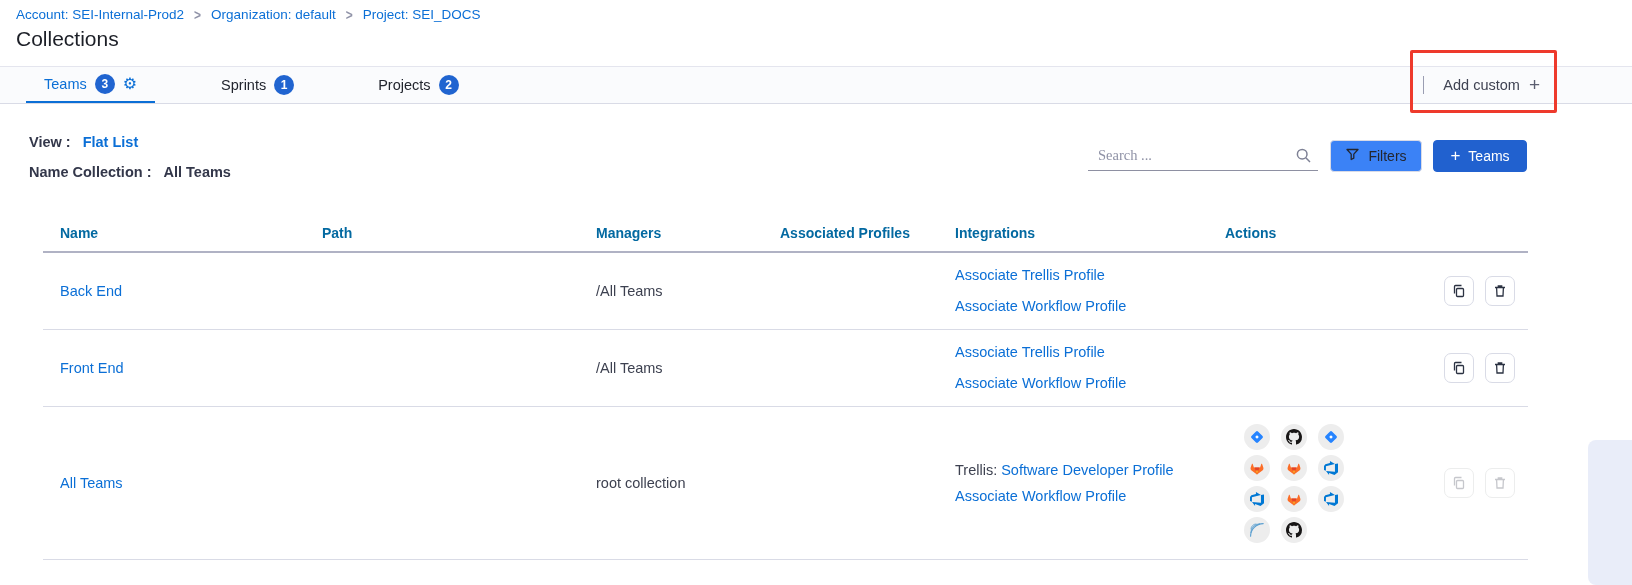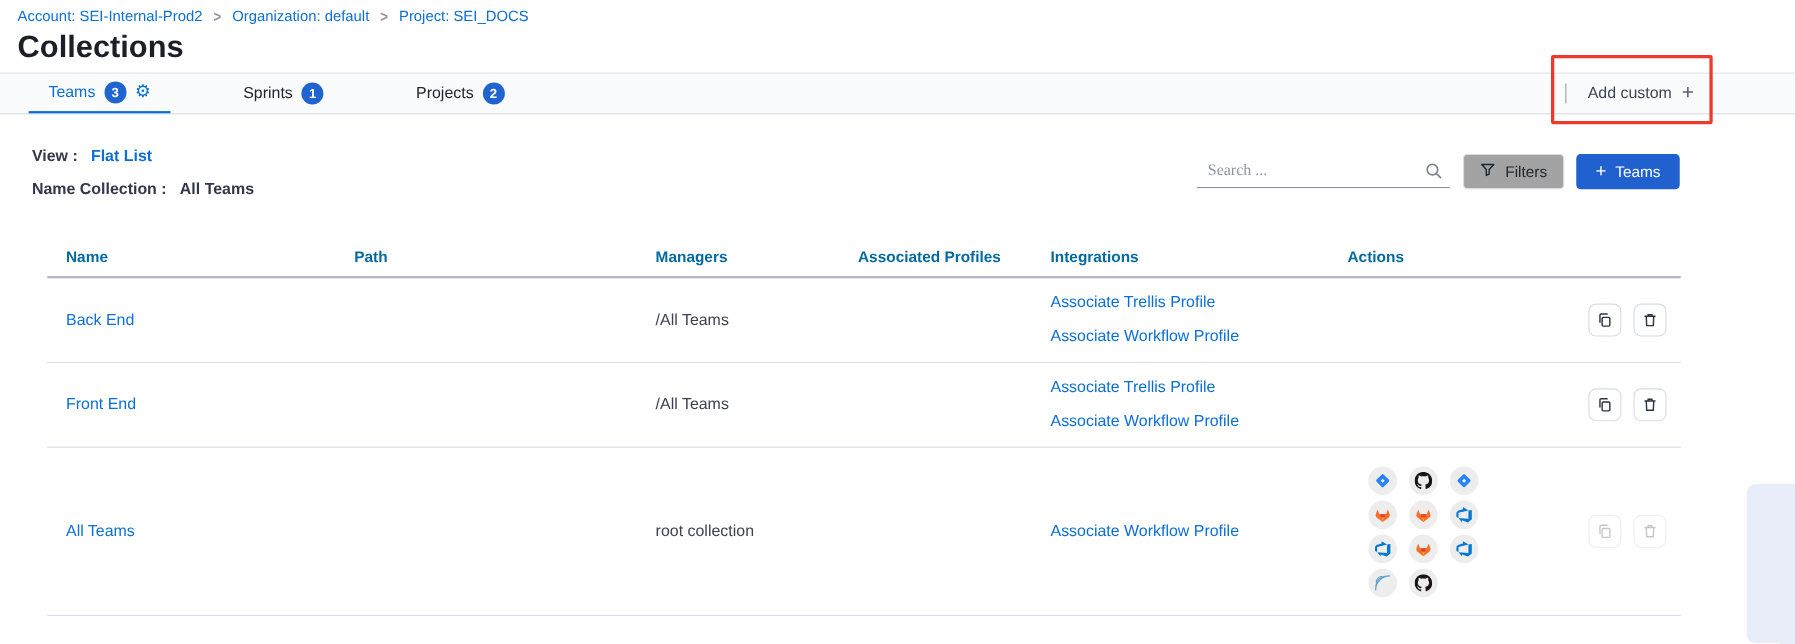--- a/index.html
+++ b/index.html
@@ -19,21 +19,21 @@
     background:#ffffff;color:var(--ink);
     position:relative;overflow:hidden;
   }
   a{text-decoration:none;color:var(--link);cursor:pointer;}
 
   
   .breadcrumb{position:absolute;left:16px;top:7px;font-size:13.5px;display:flex;align-items:center;gap:10px;}
   .crumb-sep{color:#9093a8;font-size:12px;font-weight:700;transform:scaleY(1.2);}
 
   
-  .page-title{position:absolute;left:16px;top:27px;font-size:28px;font-weight:700;color:#1c1f27;}
+  .page-title{position:absolute;left:16px;top:27px;font-size:21px;font-weight:400;color:#1c1f27;}
 
   
   .tabbar{position:absolute;left:0;top:66px;width:1632px;height:38px;
     background:#fafbfd;border-top:1px solid #e4e5ee;border-bottom:1px solid var(--line);
     display:flex;align-items:stretch;}
   .tab{display:flex;align-items:center;gap:8px;padding:0 18px;font-size:14.5px;color:var(--ink);cursor:pointer;}
   .tab:first-child{margin-left:26px;}
   .tab.active{color:var(--link);border-bottom:2px solid var(--link);font-weight:500;}
   .tab + .tab{margin-left:48px;}
   .badge{width:20px;height:20px;border-radius:50%;background:var(--badge-blue);color:#fff;
@@ -53,21 +53,21 @@
 
   .search-wrap{position:absolute;left:1088px;top:141px;width:230px;height:30px;border-bottom:1px solid #8e90a2;}
   .search-wrap input{border:none;outline:none;background:transparent;width:196px;height:28px;
     font-size:14.5px;font-family:Liberation Serif, serif;color:#33374a;padding-left:10px;}
   .search-wrap input::placeholder{color:#8f92a6;}
   .search-icon{position:absolute;right:6px;top:6px;}
 
   .btn{display:flex;align-items:center;justify-content:center;gap:8px;border-radius:4px;
     font-size:14px;cursor:pointer;}
   .btn-filters{position:absolute;left:1330px;top:140px;width:92px;height:32px;
-    background:#a3a3a3;border:1px solid var(--line);color:#23262f;}
+    background:#3b82f6;border:1px solid var(--line);color:#23262f;}
   .btn-teams{position:absolute;left:1433px;top:140px;width:94px;height:32px;
     background:var(--btn-blue);border:1px solid var(--btn-blue);color:#fff;font-weight:500;}
   .btn-teams .plus{font-size:17px;font-weight:400;margin-top:-1px;}
 
   
   .table{position:absolute;left:43px;top:214px;width:1485px;}
   .t-row{display:grid;grid-template-columns:262px 274px 184px 175px 270px 230px 90px;align-items:center;}
   .t-head{height:39px;border-bottom:2px solid var(--line-dark);}
   .t-head .cell{font-weight:700;font-size:14px;color:#0369a1;padding-left:17px;}
   .cell{padding-left:17px;font-size:14.5px;color:var(--ink-soft);}
@@ -226,20 +226,24 @@
       </div>
     </div>
   </div>
 
   <div class="t-row t-body-row r-tall disabled">
     <div class="cell"><a class="name-link">All Teams</a></div>
     <div class="cell"></div>
     <div class="cell">root collection</div>
     <div class="cell"></div>
     <div class="cell profiles">
+      <div class="pline">
+        <span class="pfx">Trellis:</span>
+        <a>Software Developer Profile</a>
+      </div>
       <div class="pline"><a>Associate Workflow Profile</a></div>
     </div>
     <div class="cell">
         <div class="int-grid">
           <div class="int-circle">
             <svg viewBox="0 0 16 16" width="16" height="16">
               <g transform="rotate(45 8 8)">
                 <rect x="3.4" y="3.4" width="9.2" height="9.2" rx="1.4" fill="#2684ff"></rect>
                 <rect x="6.7" y="6.7" width="2.6" height="2.6" fill="#ffffff"></rect>
               </g>

